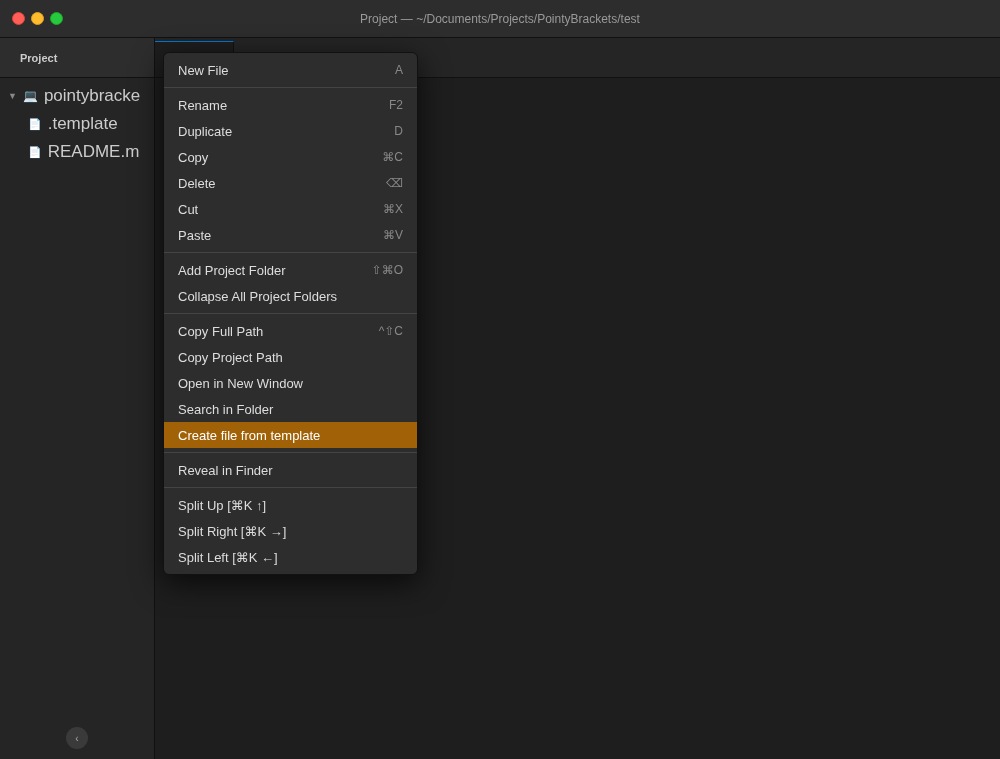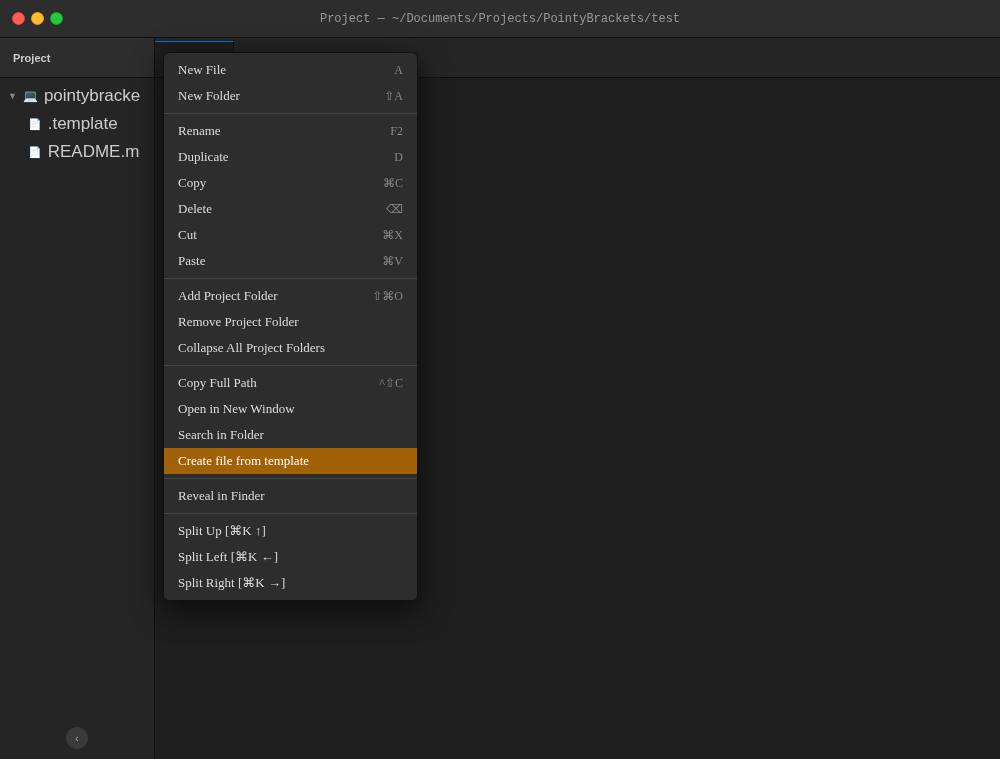--- a/index.html
+++ b/index.html
@@ -14,21 +14,20 @@
 
     
     .titlebar {
       width: 100%;
       height: 38px;
       background: #2d2d2d;
       display: flex;
       align-items: center;
       position: relative;
       border-bottom: 1px solid #111;
-      font-family: Liberation Mono, monospace;
     }
     .titlebar-traffic-lights {
       display: flex;
       align-items: center;
       gap: 6px;
       padding-left: 12px;
     }
     .traffic-light {
       width: 13px;
       height: 13px;
@@ -58,21 +57,21 @@
       background: #252526;
       border-right: 1px solid #111;
       display: flex;
       flex-direction: column;
       position: relative;
     }
     .sidebar-header {
       height: 40px;
       display: flex;
       align-items: center;
-      padding: 0 13px;
+      padding: 0 20px;
       font-size: 11px;
       font-weight: 600;
       color: #ccc;
       border-bottom: 1px solid #111;
       background: #2d2d2d;
     }
     .sidebar-content {
       flex: 1;
       padding: 4px 0;
     }
@@ -191,21 +190,20 @@
     }
     .menu-item {
       display: flex;
       align-items: center;
       justify-content: space-between;
       height: 26px;
       padding: 0 14px;
       color: #ddd;
       cursor: pointer;
       white-space: nowrap;
-      font-family: Liberation Serif, serif;
     }
     .menu-item.highlighted {
       background: #a16207;
       color: #fff;
     }
     .menu-item .shortcut {
       color: #888;
       font-size: 12px;
       margin-left: 20px;
     }
@@ -269,24 +267,20 @@
     </div>
   </div>
 
 </div>
 
 <div class="context-menu" id="context-menu">
 <div class="menu-item">
       <span>New File</span>
       <span class="shortcut">A</span>
     </div>
-    <div class="menu-item">
-      <span>New Folder</span>
-      <span class="shortcut">⇧A</span>
-    </div>
     <div class="menu-separator"></div>
     <div class="menu-item">
       <span>Rename</span>
       <span class="shortcut">F2</span>
     </div>
     <div class="menu-item">
       <span>Duplicate</span>
       <span class="shortcut">D</span>
     </div>
     <div class="menu-item">
@@ -304,46 +298,46 @@
     <div class="menu-item">
       <span>Paste</span>
       <span class="shortcut">⌘V</span>
     </div>
     <div class="menu-separator"></div>
     <div class="menu-item">
       <span>Add Project Folder</span>
       <span class="shortcut">⇧⌘O</span>
     </div>
     <div class="menu-item">
-      <span>Remove Project Folder</span>
-    </div>
-    <div class="menu-item">
       <span>Collapse All Project Folders</span>
     </div>
     <div class="menu-separator"></div>
     <div class="menu-item">
       <span>Copy Full Path</span>
       <span class="shortcut">^⇧C</span>
     </div>
     <div class="menu-item">
+      <span>Copy Project Path</span>
+    </div>
+    <div class="menu-item">
       <span>Open in New Window</span>
     </div>
     <div class="menu-item">
       <span>Search in Folder</span>
     </div>
     <div class="menu-item highlighted">
       <span>Create file from template</span>
     </div>
     <div class="menu-separator"></div>
     <div class="menu-item">
       <span>Reveal in Finder</span>
     </div>
     <div class="menu-separator"></div>
     <div class="menu-item">
       <span>Split Up [⌘K ↑]</span>
     </div>
     <div class="menu-item">
+      <span>Split Right [⌘K →]</span>
+    </div>
+    <div class="menu-item">
       <span>Split Left [⌘K ←]</span>
     </div>
-    <div class="menu-item">
-      <span>Split Right [⌘K →]</span>
-    </div>
   </div>
 
 </body></html>

